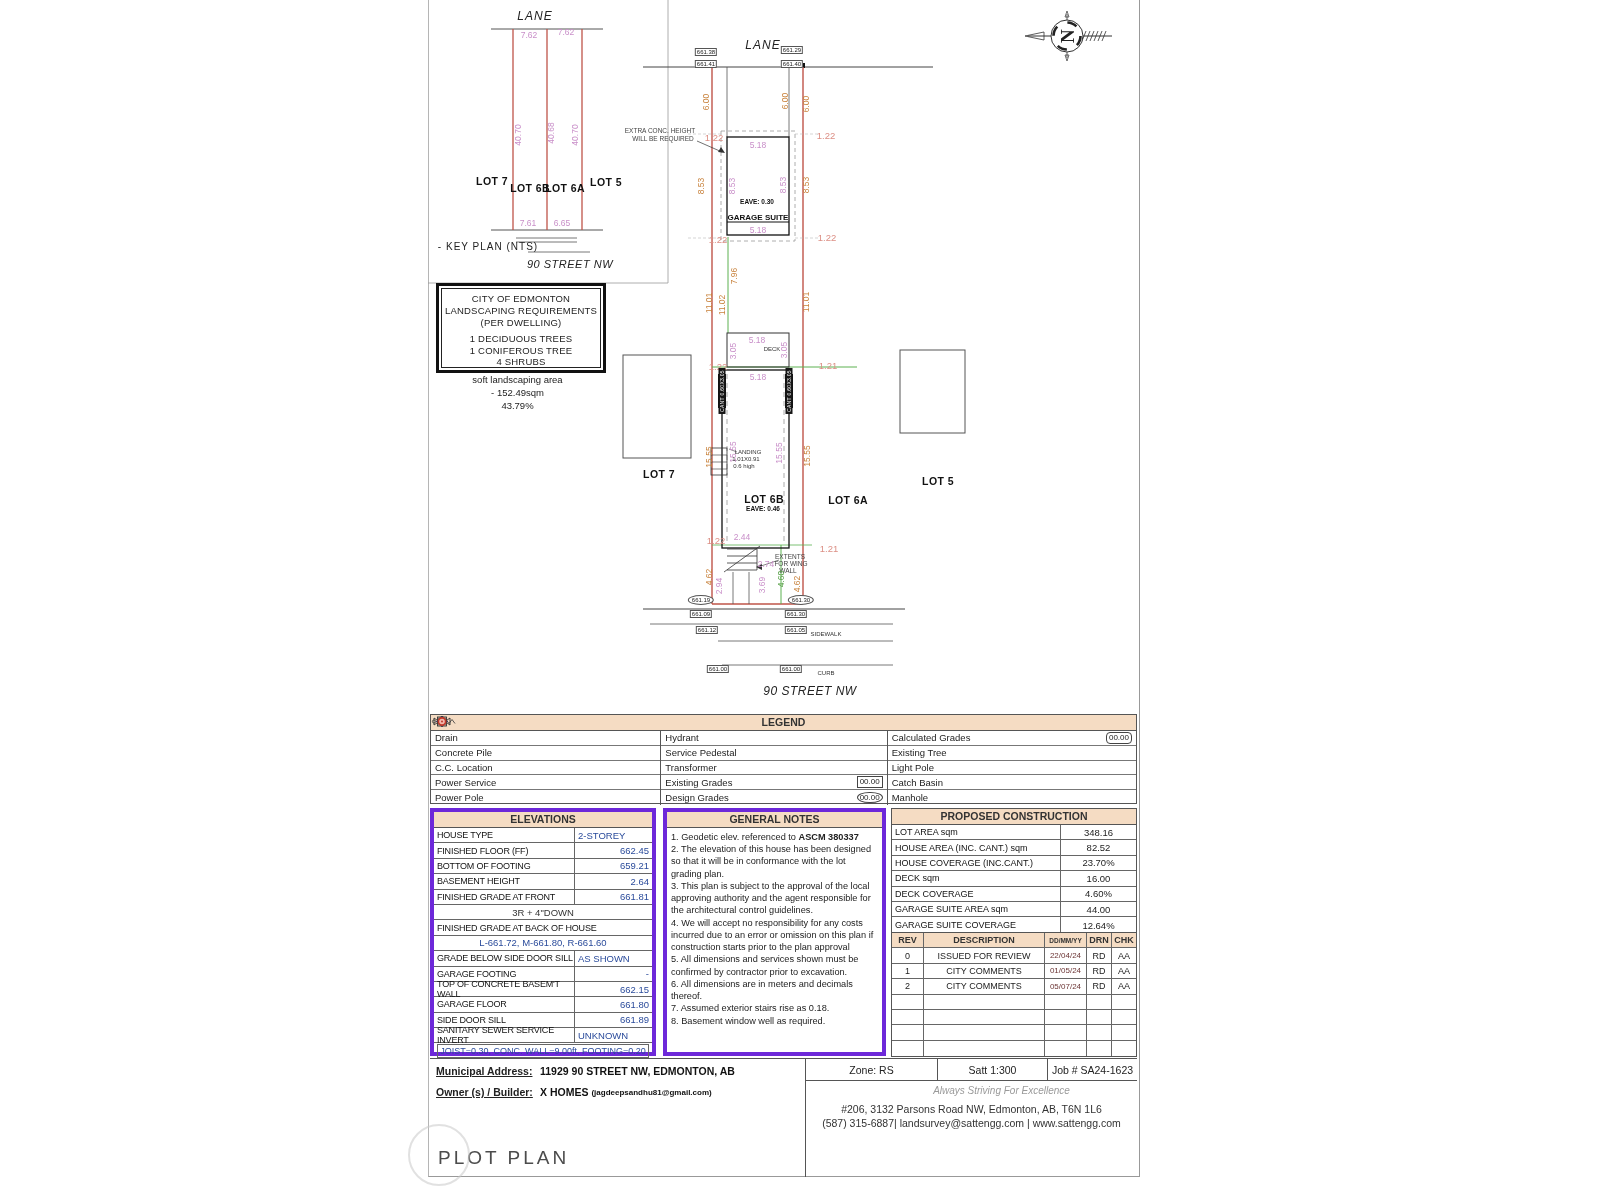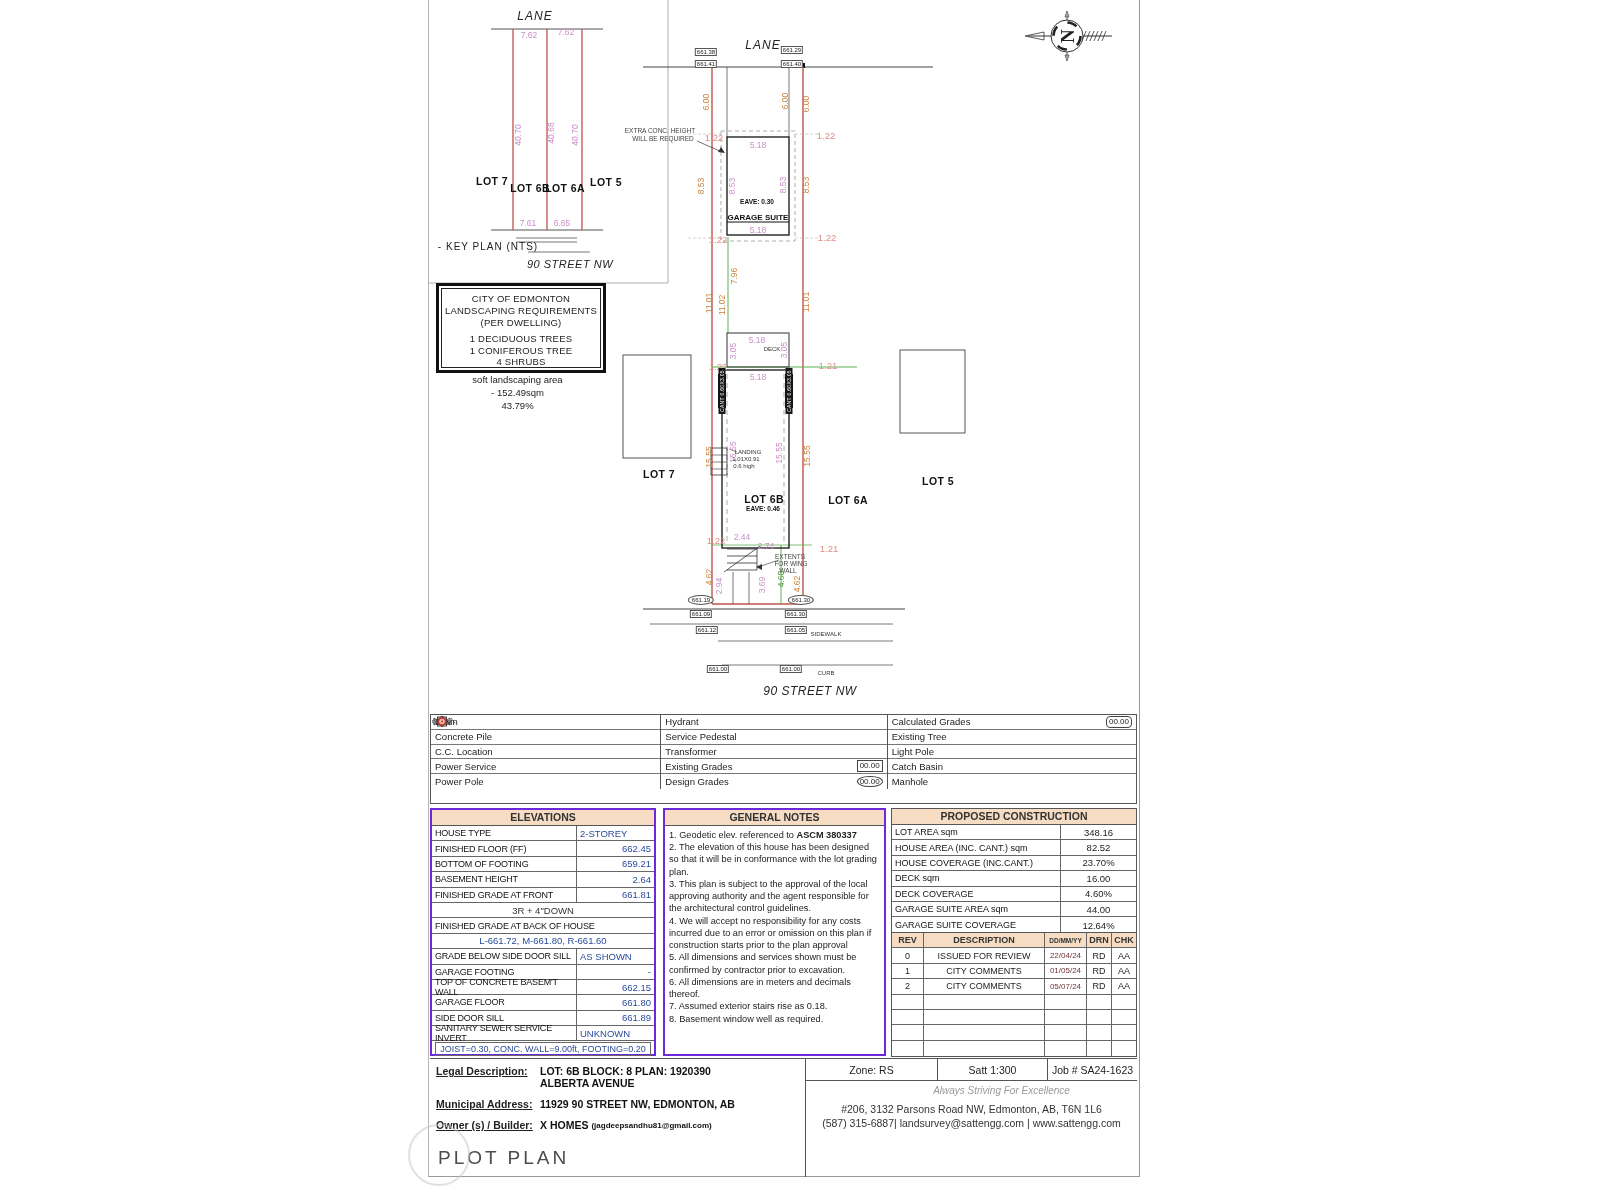--- a/index.html
+++ b/index.html
@@ -31,21 +31,21 @@
   .lbox{position:absolute;left:441px;top:288px;width:158px;height:74px;border:1px solid #222;
     outline:3px solid #111;outline-offset:2px;text-align:center;font-size:9.5px;letter-spacing:.2px;
     color:#222;padding-top:4px;background:#fff;z-index:4;}
   .lbox div{line-height:1.25;}
   .lbox .gap{margin-top:4px;}
   .soft{position:absolute;left:450px;top:374px;width:135px;text-align:center;font-size:9.5px;color:#222;}
   .soft div{line-height:1.35;}
   
   .hd{background:#f5dcc3;border-bottom:1px solid #555;text-align:center;
     font-weight:bold;font-size:10.5px;color:#333;line-height:15px;height:15px;}
-  .sect{position:absolute;border:2px solid #6d28d9;background:#fff;box-sizing:border-box;}
+  .sect{position:absolute;border:4px solid #6d28d9;background:#fff;box-sizing:border-box;}
   
   .legend{left:430px;top:714px;width:707px;height:90px;border:1px solid #555;position:absolute;box-sizing:border-box;}
   .lcols{display:flex;height:74px;text-align:right;}
   .lcol{border-right:1px solid #555;}
   .lcol:last-child{border-right:none;}
   .lrow{display:flex;align-items:center;justify-content:space-between;height:14.8px;
     border-bottom:1px solid #777;box-sizing:border-box;padding:0 4px;}
   .lrow:last-child{border-bottom:none;}
   .llabel{font-size:9.5px;color:#222;}
   .gv{font-size:8px;color:#222;border:1px solid #444;padding:0 2px;line-height:1.2;}
@@ -262,21 +262,21 @@
     <span class="lbl txt" style="left: 748px; top: 452px;">LANDING</span>
     <span class="lbl txt" style="left: 746px; top: 459px;">1.01X0.91</span>
     <span class="lbl txt" style="left: 744px; top: 466px;">0.6 high</span>
     <span class="lbl lot" style="left: 659px; top: 474px;">LOT 7</span>
     <span class="lbl lot" style="left: 764px; top: 499px;">LOT 6B</span>
     <span class="lbl txt-b" style="left: 763px; top: 509px;">EAVE: 0.46</span>
     <span class="lbl lot" style="left: 848px; top: 500px;">LOT 6A</span>
     <span class="lbl lot" style="left: 938px; top: 481px;">LOT 5</span>
     <span class="lbl dim-s" style="left: 702px; top: 541px;">1.22</span>
     <span class="lbl dim-m" style="left: 742px; top: 537px;">2.44</span>
-    <span class="lbl dim-m" style="left: 766px; top: 546px;">2.74</span>
+    <span class="lbl dim-m" style="left: 766px; top: 564px;">2.74</span>
     <span class="lbl dim-s" style="left: 815px; top: 549px;">1.21</span>
     <span class="lbl note" style="left: 790px; top: 557px;">EXTENTS</span>
     <span class="lbl note" style="left: 791px; top: 564px;">FOR WING</span>
     <span class="lbl note" style="left: 788px; top: 571px;">WALL</span>
     <span class="lbl dim-o rot" style="left: 709px; top: 577px;">4.62</span>
     <span class="lbl dim-m rot" style="left: 719px; top: 586px;">2.94</span>
     <span class="lbl dim-m rot" style="left: 762px; top: 585px;">3.69</span>
     <span class="lbl dim-g rot" style="left: 781px; top: 579px;">4.60</span>
     <span class="lbl dim-o rot" style="left: 797px; top: 584px;">4.62</span>
     <span class="lbl go" style="left: 701px; top: 600px;">661.19</span>
@@ -300,20 +300,21 @@
   <div>1 CONIFEROUS TREE</div>
   <div>4 SHRUBS</div>
 </div>
 <div class="soft">
   <div>soft landscaping area</div>
   <div>- 152.49sqm</div>
   <div>43.79%</div>
 </div>
 
 <div class="legend">
+  <div class="hd">LEGEND</div>
   <div class="lcols">
     <div class="lcol" style="width:230px;">
       <div class="lrow">
         <span class="llabel">Drain</span>
         <span>
             <svg width="22" height="13">
               <path d="M3,3 L8,6.5 L3,10 Z" fill="none" stroke="#333" stroke-width="0.9"></path>
               <circle cx="11" cy="6.5" r="2.4" fill="none" stroke="#333" stroke-width="0.9"></circle>
               <path d="M19,3 L14,6.5 L19,10 Z" fill="none" stroke="#333" stroke-width="0.9"></path>
             </svg>
@@ -600,27 +601,20 @@
         <span class="rc c-date"></span>
         <span class="rc c-drn"></span>
         <span class="rc c-chk"></span>
       </div>
   </div>
 </div>
 
 <div class="tblock">
   <div class="tleft">
     <div class="frow">
-      <span class="flabel" style="width:100px;">Legal Description:</span>
-      <span>
-        <div class="fval">LOT: 6B BLOCK: 8  PLAN: 1920390</div>
-        <div class="fval">ALBERTA AVENUE</div>
-      </span>
-    </div>
-    <div class="frow">
       <span class="flabel" style="width:100px;">Municipal Address:</span>
       <span class="fval">11929 90 STREET NW, EDMONTON, AB</span>
     </div>
     <div class="frow">
       <span class="flabel" style="width:100px;">Owner (s) / Builder:</span>
       <span class="fval">X HOMES</span>
       <span class="femail">(jagdeepsandhu81@gmail.com)</span>
     </div>
     <div class="plan-title">PLOT PLAN</div>
   </div>

